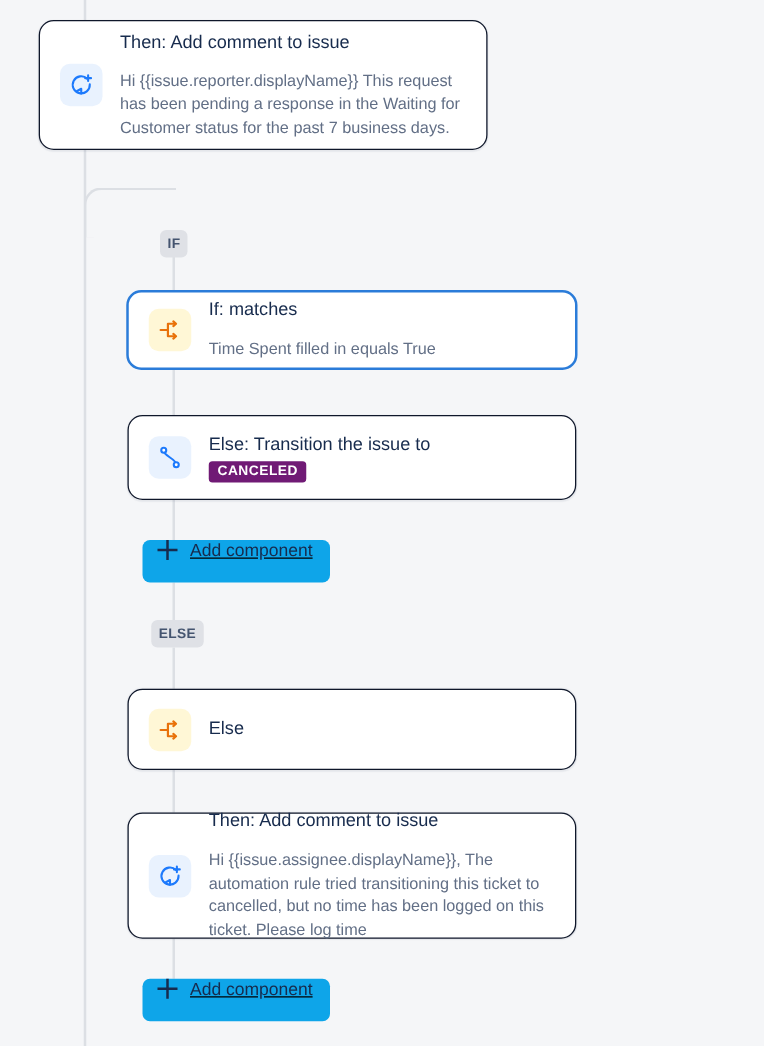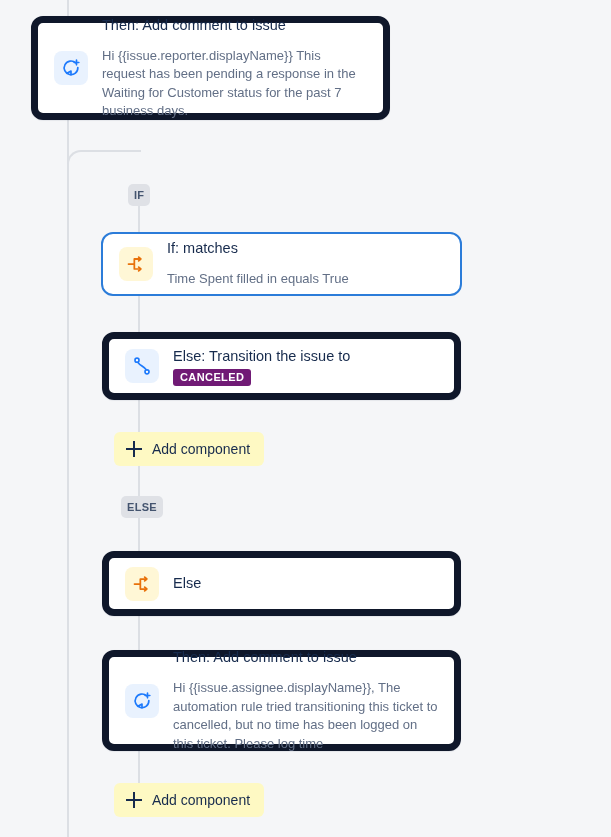--- a/index.html
+++ b/index.html
@@ -53,21 +53,21 @@
     padding: 0 6px;
     height: 22px;
     min-width: 16px;
     box-sizing: border-box;
   }
 
   
   .card {
     position: absolute;
     background: #ffffff;
-    border: 7px solid #0f172a;
+    border: 1px solid #0f172a;
     border-radius: 12px;
     box-sizing: border-box;
     display: flex;
     align-items: center;
     padding: 0 16px;
     box-shadow: 0 1px 1px rgba(9,30,66,0.06), 0 0 1px rgba(9,30,66,0.08);
   }
   .card.selected {
     border: 2px solid #2b7cd9;
     box-shadow: none;
@@ -114,28 +114,28 @@
     padding: 2px 7px 3px 7px;
     border-radius: 3px;
     margin-top: 3px;
     line-height: 12px;
   }
 
   
   .add-btn {
     position: absolute;
     height: 34px;
-    background: #fef9c3;
+    background: #0ea5e9;
     border: none;
     border-radius: 6px;
     display: flex;
-    align-items: center;
     padding: 0 14px 0 12px;
     cursor: pointer;
     font-family: "Liberation Sans", sans-serif;
+    text-decoration: underline;
   }
   .add-btn .plus {
     width: 16px;
     height: 16px;
     position: relative;
     margin-right: 10px;
     flex: 0 0 16px;
   }
   .add-btn .plus::before,
   .add-btn .plus::after {

